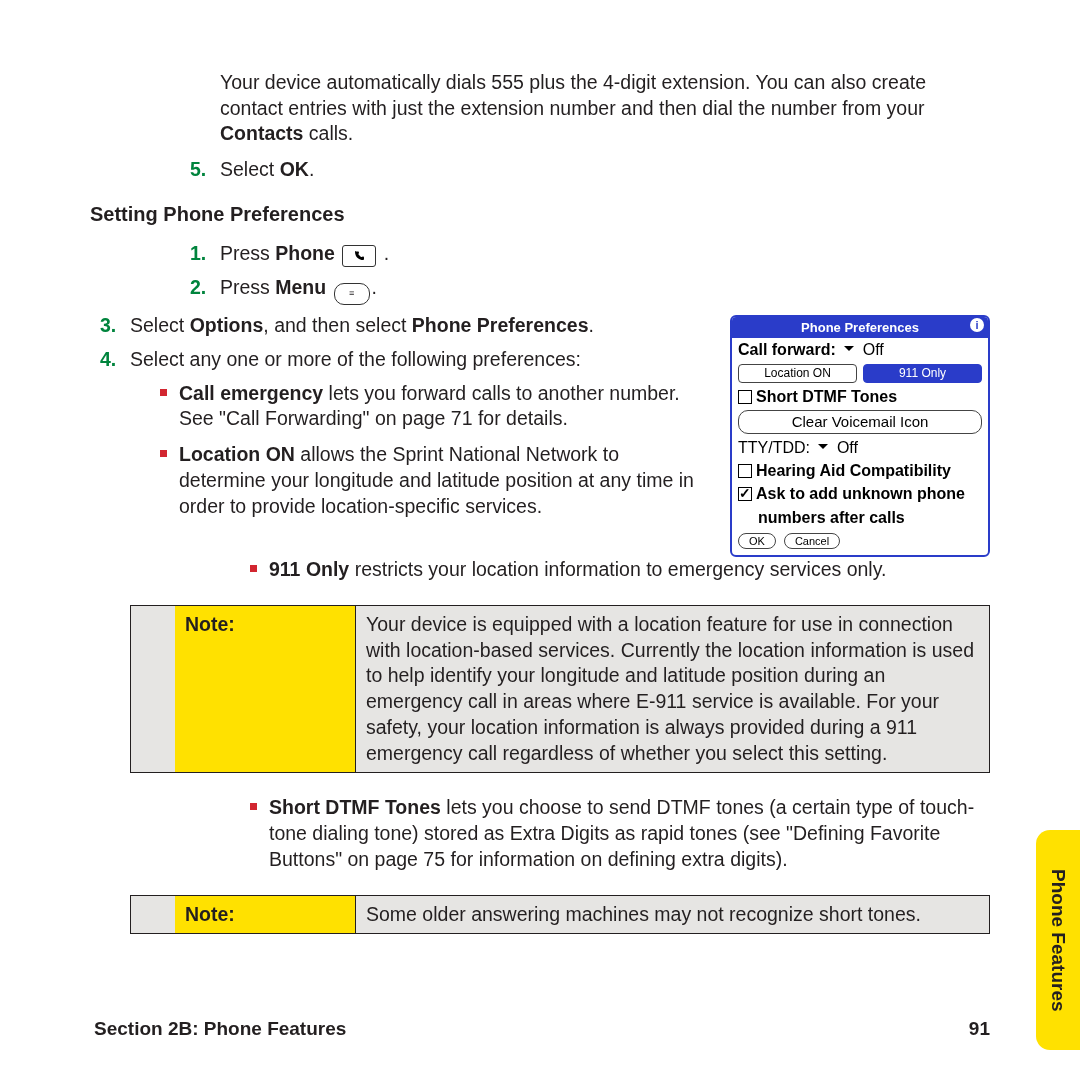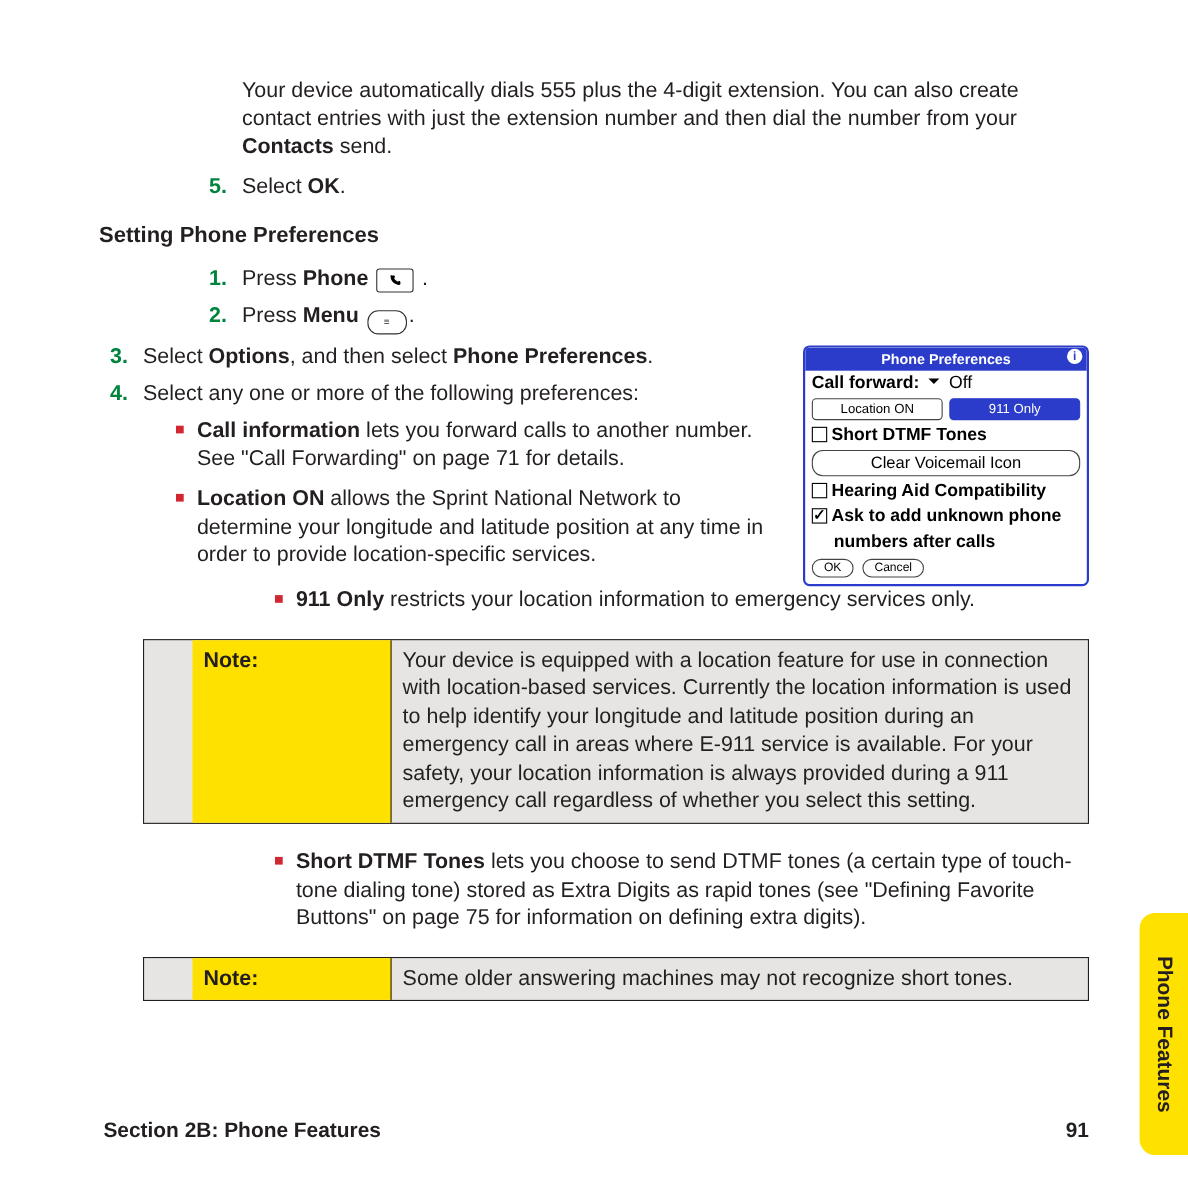--- a/index.html
+++ b/index.html
@@ -172,21 +172,21 @@
     writing-mode: vertical-rl;
     font-weight: 700;
     font-size: 19px;
   }
 </style>
 </head>
 <body>
 
 <div class="page">
   <div class="intro-block">
-    <span>Your device automatically dials 555 plus the 4-digit extension. You can also create contact entries with just the extension number and then dial the number from your </span><span class="bold">Contacts</span><span> send.</span>
+    <span>Your device automatically dials 555 plus the 4-digit extension. You can also create contact entries with just the extension number and then dial the number from your </span><span class="bold">Contacts</span><span> calls.</span>
   </div>
 
   <div class="ol-row">
     <div class="ol-num">5.</div>
     <div class="ol-txt">
       <span>Select </span><span class="bold">OK</span><span>.</span>
     </div>
   </div>
 
   <h2 class="section-title">Setting Phone Preferences</h2>
@@ -220,21 +220,21 @@
         </div>
       </div>
 
       <div class="ol-row" style="margin-left:10px">
         <div class="ol-num">4.</div>
         <div class="ol-txt">Select any one or more of the following preferences:</div>
       </div>
 
       <div class="ul-row" style="margin-left:70px">
         <div class="bullet-sq"></div>
-        <div class="ul-txt"><span class="bold">Call information</span><span> lets you forward calls to another number. See "Call Forwarding" on page 71 for details.</span></div>
+        <div class="ul-txt"><span class="bold">Call emergency</span><span> lets you forward calls to another number. See "Call Forwarding" on page 71 for details.</span></div>
       </div>
 
       <div class="ul-row" style="margin-left:70px">
         <div class="bullet-sq"></div>
         <div class="ul-txt"><span class="bold">Location ON</span><span> allows the Sprint National Network to determine your longitude and latitude position at any time in order to provide location-specific services.</span></div>
       </div>
     </div>
 
     <div class="right-col">
       <div class="pp-box">
@@ -249,20 +249,25 @@
         </div>
         <div class="pp-btns">
           <div class="pp-btn">Location ON</div>
           <div class="pp-btn sel">911 Only</div>
         </div>
         <div class="pp-row nw">
           <span class="pp-check"></span><span>Short DTMF Tones</span>
         </div>
         <div class="pp-wide-btn">Clear Voicemail Icon</div>
         <div class="pp-row nw">
+          <span style="font-weight:400">TTY/TDD:</span>
+          <span class="pp-drop"></span>
+          <span style="font-weight:400">Off</span>
+        </div>
+        <div class="pp-row nw">
           <span class="pp-check"></span><span>Hearing Aid Compatibility</span>
         </div>
         <div class="pp-row nw">
           <span class="pp-check checked"></span><span>Ask to add unknown phone</span>
         </div>
         <div class="pp-row pp-sub">numbers after calls</div>
         <div class="pp-footer">
           <div class="fbtn">OK</div>
           <div class="fbtn">Cancel</div>
         </div>

